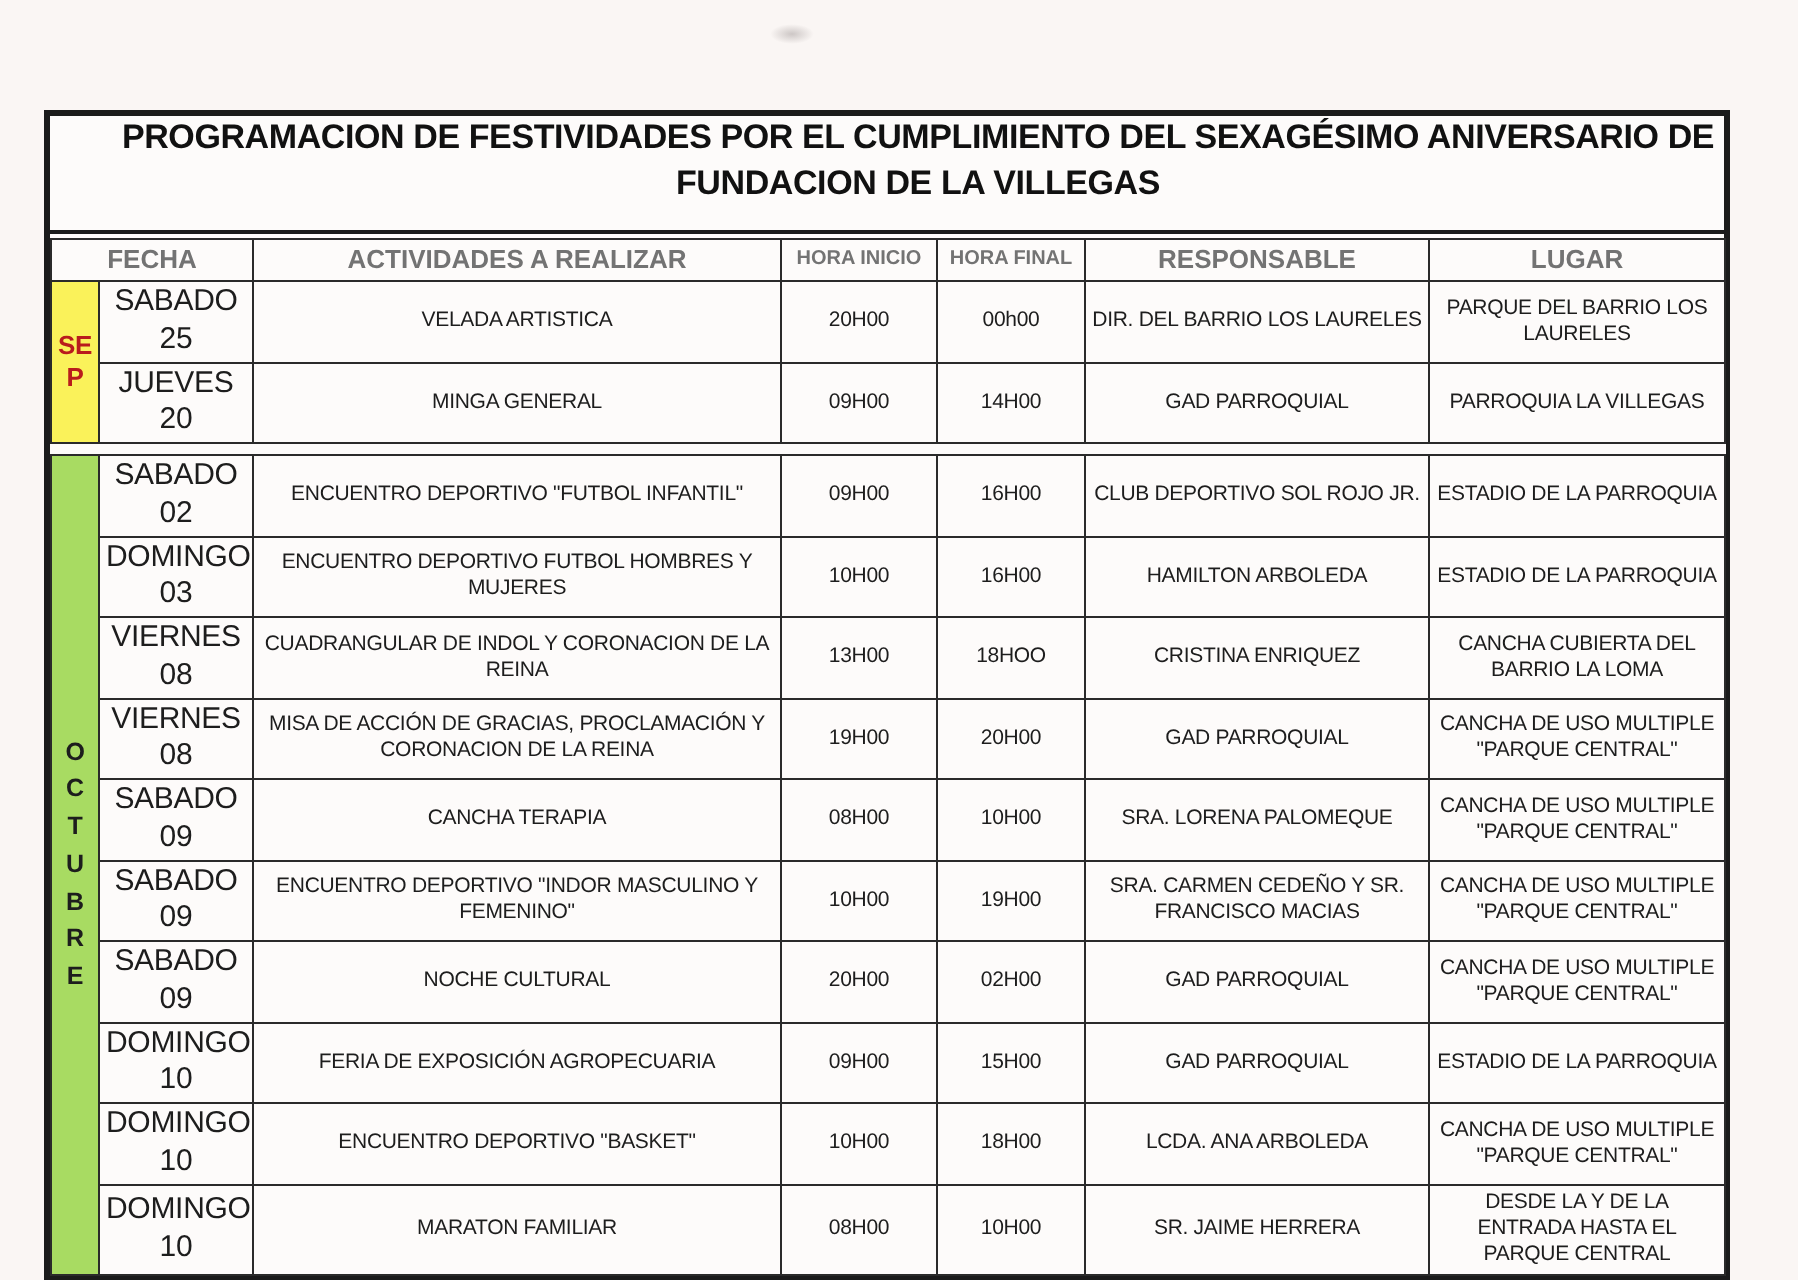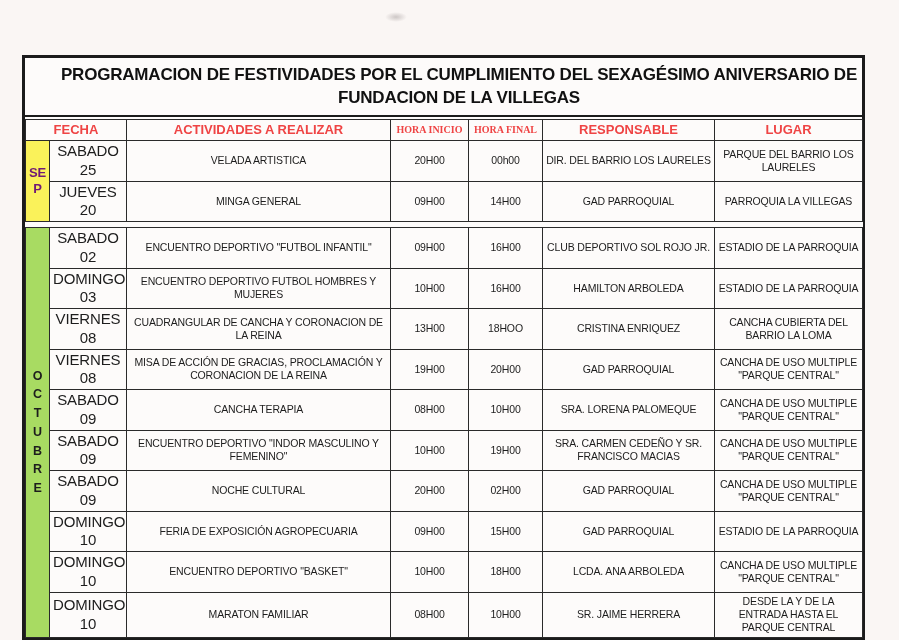--- a/index.html
+++ b/index.html
@@ -13,45 +13,45 @@
     position:absolute;left:385px;top:12px;width:22px;height:10px;
     background:radial-gradient(ellipse at center, rgba(120,110,110,.35), rgba(120,110,110,0) 70%);
     border-radius:50%;
   }
   .frame{
     position:absolute;left:22px;top:55px;width:837px;
     border:3px solid #1b1b1b;background:#fdfbfa;
   }
   .title-box{
     height:57px;border-bottom:2px solid #1b1b1b;
-    display:flex;align-items:center;justify-content:center;padding-left:31px;
+    display:flex;justify-content:center;padding-left:31px;
   }
   .title{
     font-weight:bold;font-size:17px;line-height:1.35;text-align:center;
     white-space:pre-line;color:#111;letter-spacing:-0.2px;
   }
   table{
     width:100%;border-collapse:collapse;table-layout:fixed;margin-top:2px;
   }
   th,td{
     border:1.5px solid #2a2a2a;text-align:center;vertical-align:middle;
     padding:1px 3px;line-height:1.25;overflow:hidden;
   }
   th{
-    color:#ef4444;font-weight:bold;font-size:13px;letter-spacing:0;
+    color:#737373;font-weight:bold;font-size:13px;letter-spacing:0;
     font-family:"Liberation Sans", sans-serif;
   }
-  th.small{font-size:10px;font-family:Liberation Serif, serif;}
+  th.small{font-size:10px;}
   td{font-size:10.5px;letter-spacing:-0.15px;}
   td.fecha{font-size:15px;}
   td.month{
     font-weight:bold;white-space:pre-line;padding:0;
   }
   td.month-sep{
-    background:#faf25a;color:#701a75;font-size:13px;line-height:1.25;
+    background:#faf25a;color:#b91c1c;font-size:13px;line-height:1.25;
   }
   td.month-oct{
     background:#a8db62;color:#1d1d1d;font-size:12.5px;line-height:1.5;
   }
   tr.gap td{
     border-left:none;border-right:none;background:#fdfbfa;padding:0;
   }
 </style>
 </head>
 <body>
@@ -131,21 +131,21 @@
         <td class="fecha">DOMINGO 03</td>
         <td>ENCUENTRO DEPORTIVO FUTBOL HOMBRES Y MUJERES</td>
         <td>10H00</td>
         <td>16H00</td>
         <td>HAMILTON ARBOLEDA</td>
         <td>ESTADIO DE LA PARROQUIA</td>
       </tr>
 
       <tr style="height:31px">
         <td class="fecha">VIERNES 08</td>
-        <td>CUADRANGULAR DE CANCHA Y CORONACION DE LA REINA</td>
+        <td>CUADRANGULAR DE INDOL Y CORONACION DE LA REINA</td>
         <td>13H00</td>
         <td>18HOO</td>
         <td>CRISTINA ENRIQUEZ</td>
         <td>CANCHA CUBIERTA DEL BARRIO LA LOMA</td>
       </tr>
 
       <tr style="height:31px">
         <td class="fecha">VIERNES 08</td>
         <td>MISA DE ACCIÓN DE GRACIAS, PROCLAMACIÓN Y CORONACION DE LA REINA</td>
         <td>19H00</td>

